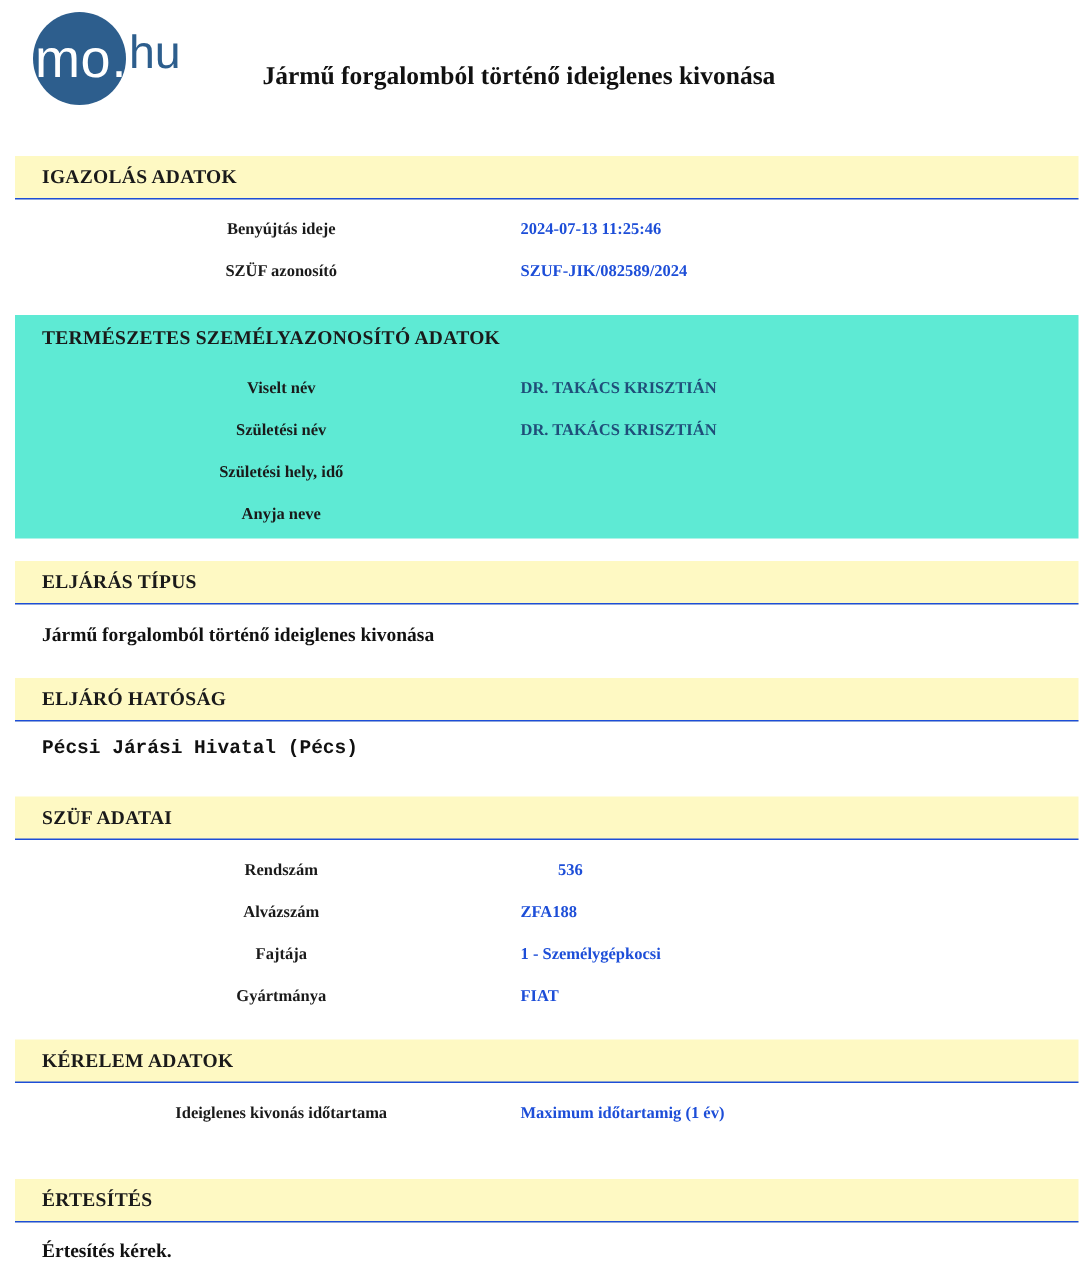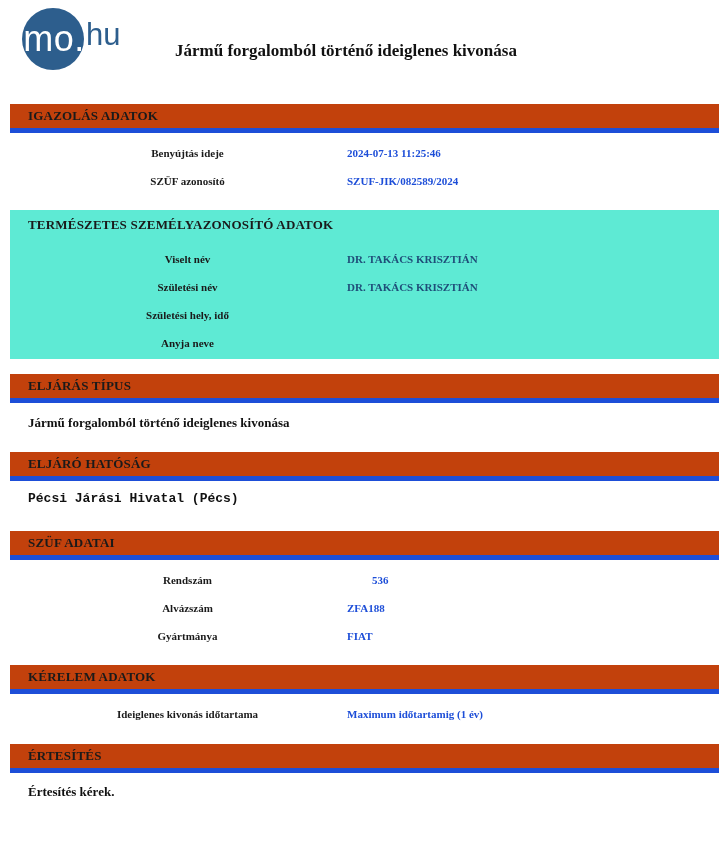--- a/index.html
+++ b/index.html
@@ -32,22 +32,22 @@
   }
   .page-title {
     position: absolute; left: 175px; top: 41px;
     font-size: 17px; font-weight: 700; color: #111;
     white-space: nowrap;
   }
 
   
   .section { margin: 0 8px 0 10px; }
   .sec-header {
-    height: 29px; background: #c2410c;
-    border-bottom: 5px solid #1d4ed8;
+    height: 29px; background: #fef9c3;
+    border-bottom: 1px solid #1d4ed8;
     display: flex; align-items: center;
     padding-left: 18px; box-sizing: border-box;
     font-weight: 700; font-size: 13px; color: #1a1a1a;
     letter-spacing: 0.2px;
   }
   .panel { background: #5eead4; }
   .panel .sec-header { background: transparent; border-bottom: none; }
 
   .sec-body { padding: 6px 0 0 18px; }
   .row { display: flex; height: 28px; align-items: center; font-size: 11px; font-weight: 700; text-align: center; }
@@ -56,21 +56,21 @@
   .value.blue { color: #1f4e79; }
   .value.indent { padding-left: 25px; }
 
   .section-text { padding: 12px 0 14px 18px; font-size: 13px; font-weight: 700; color: #111; line-height: 16px; }
   .pt10 { padding-top: 10px; font-family: Liberation Mono, monospace; }
   .pt11 { padding-top: 11px; }
 
   .mb15 { margin-bottom: 15px; }
   .mb7  { margin-bottom: 7px; }
   .mb10 { margin-bottom: 10px; }
-  .mb26 { margin-bottom: 16px; }
+  .mb26 { margin-bottom: 30px; }
   .panel-pad { padding-bottom: 2px; }
 </style>
 </head>
 <body>
 
 <div class="page-header">
   <div class="logo">
     <div class="logo-circle">
       <span>mo.</span>
     </div>
@@ -130,20 +130,24 @@
   <div class="sec-body">
     <div class="row">
       <div class="label">Rendszám</div>
       <div class="value indent">536</div>
     </div>
     <div class="row">
       <div class="label">Alvázszám</div>
       <div class="value">ZFA188</div>
     </div>
     <div class="row">
+      <div class="label">Fajtája</div>
+      <div class="value">1 - Személygépkocsi</div>
+    </div>
+    <div class="row">
       <div class="label">Gyártmánya</div>
       <div class="value">FIAT</div>
     </div>
   </div>
 </div>
 
 <div class="section mb26">
   <div class="sec-header">KÉRELEM ADATOK</div>
   <div class="sec-body">
     <div class="row">

